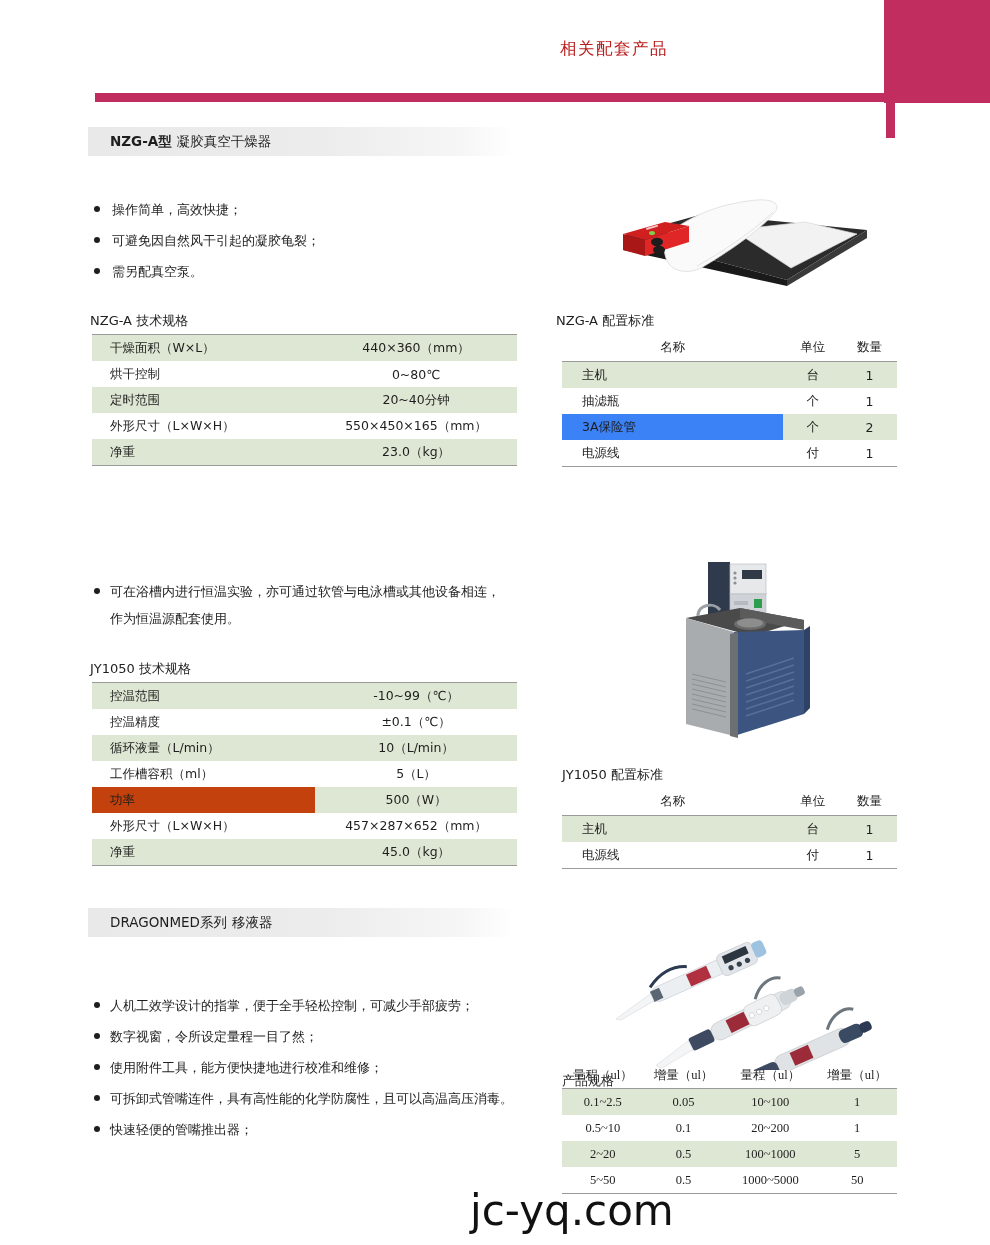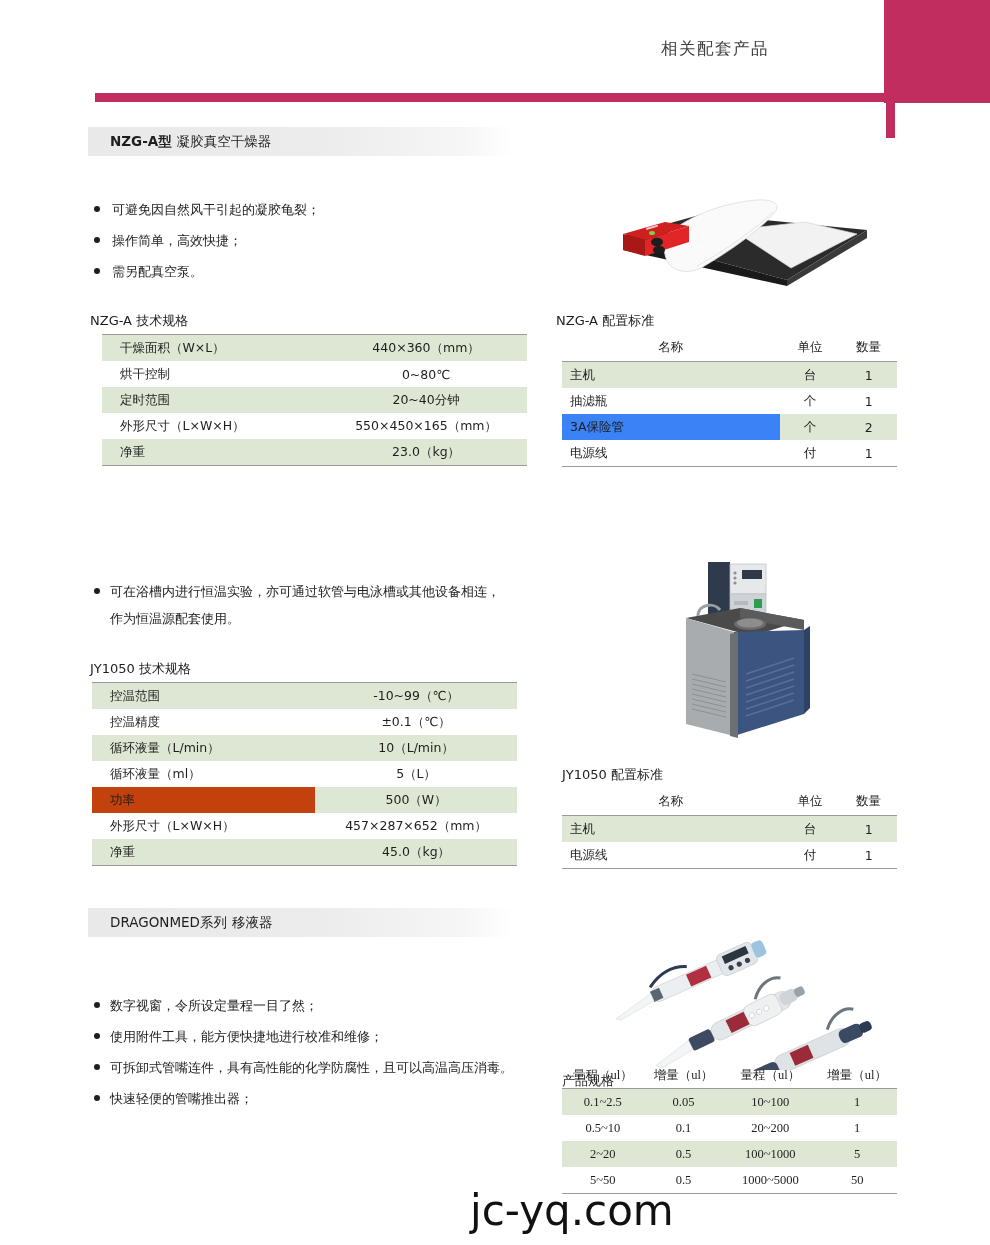--- a/index.html
+++ b/index.html
@@ -23,24 +23,24 @@
     left: 884px;
     width: 106px;
     height: 103px;
     background: var(--accent, #c22d5f);
   }
   .header-title {
     position: absolute;
     top: 38px;
     left: 560px;
     width: 310px;
-    text-align: center;
+    text-align: left;
     font-size: 16.5px;
     letter-spacing: 1.5px;
-    color: #404040;
+    color: #b91c1c;
     font-family: "DejaVu Sans", "Liberation Sans", sans-serif;
   }
   .rule-horizontal {
     position: absolute;
     top: 93px;
     left: 95px;
     width: 800px;
     height: 9px;
     background: #c22d5f;
   }
@@ -128,21 +128,21 @@
   }
   table.data tr.alt td { background: #dee7d3; }
   table.data .topline { border-top: 1px solid #9a9a9a; }
   table.data .botline { border-bottom: 1px solid #9a9a9a; }
 
   
   .spec td.k { padding-left: 18px; text-align: left; width: 215px; }
   .spec td.v { text-align: center; width: 210px; }
 
   
-  .cfg td.name, .cfg th.name { text-align: left; padding-left: 8px; width: 215px; }
+  .cfg td.name, .cfg th.name { text-align: left; padding-left: 20px; width: 215px; }
   .cfg td.unit, .cfg th.unit { text-align: center; width: 62px; }
   .cfg td.qty,  .cfg th.qty  { text-align: center; width: 58px; }
   .cfg th.name { text-align: center; padding-left: 0; }
   .cfg thead th { height: 27px; }
 
   
   .pip th, .pip td { text-align: center; }
   .pip th { height: 28px; }
   .pip td { height: 26px; }
   .pip .c0 { width: 84px; }
@@ -177,25 +177,25 @@
 
   <div class="section-band" style="top:127px;">
     <div class="band-text">
       <span class="band-model">NZG-A型</span><span class="band-sep"></span><span>凝胶真空干燥器</span>
     </div>
   </div>
 
   <div class="bullets" style="top:196px; left:92px; width:440px;">
     <div class="bullet-row">
       <span class="dot"></span>
+      <span class="bullet-text">操作简单，高效快捷；</span>
+    </div>
+    <div class="bullet-row">
+      <span class="dot"></span>
       <span class="bullet-text">可避免因自然风干引起的凝胶龟裂；</span>
-    </div>
-    <div class="bullet-row">
-      <span class="dot"></span>
-      <span class="bullet-text">操作简单，高效快捷；</span>
     </div>
     <div class="bullet-row">
       <span class="dot"></span>
       <span class="bullet-text">需另配真空泵。</span>
     </div>
   </div>
 
   <div class="photo" style="top:168px; left:605px; width:270px; height:120px;">
     <svg width="270" height="120" viewBox="0 0 270 120">
       <g>
@@ -215,21 +215,21 @@
 
         <ellipse cx="52" cy="74" rx="6" ry="4.2" fill="#1d1d1d"></ellipse>
         <ellipse cx="54" cy="82" rx="6" ry="4.2" fill="#1d1d1d"></ellipse>
         <ellipse cx="47" cy="65" rx="3" ry="2" fill="#7ecf4a"></ellipse>
         <rect x="41" y="60" width="12" height="2" fill="#f3c8c8" transform="rotate(-16 41 60)"></rect>
       </g>
     </svg>
   </div>
 
   <div class="tbl-caption" style="top:312px; left:90px;">NZG-A 技术规格</div>
-  <table class="data spec" style="top:334px; left:102px; width:425px;">
+  <table class="data spec" style="top:334px; left:92px; width:425px;">
     <tbody>
       <tr class="alt">
         <td class="k topline" style="background: rgb(222, 231, 211);">干燥面积（W×L）</td>
         <td class="v topline" style="background: rgb(222, 231, 211);">440×360（mm）</td>
       </tr>
       <tr>
         <td class="k">烘干控制</td>
         <td class="v">0~80℃</td>
       </tr>
       <tr class="alt">
@@ -349,21 +349,21 @@
       </tr>
       <tr>
         <td class="k">控温精度</td>
         <td class="v">±0.1（℃）</td>
       </tr>
       <tr class="alt">
         <td class="k" style="background: rgb(222, 231, 211);">循环液量（L/min）</td>
         <td class="v" style="background: rgb(222, 231, 211);">10（L/min）</td>
       </tr>
       <tr>
-        <td class="k">循环液量（ml）</td>
+        <td class="k">工作槽容积（ml）</td>
         <td class="v">5（L）</td>
       </tr>
       <tr class="alt">
         <td class="k" style="background: #c2410c;">功率</td>
         <td class="v" style="background: rgb(222, 231, 211);">500（W）</td>
       </tr>
       <tr>
         <td class="k">外形尺寸（L×W×H）</td>
         <td class="v">457×287×652（mm）</td>
       </tr>
@@ -397,20 +397,24 @@
     </tbody>
   </table>
 
   <div class="section-band" style="top:908px;">
     <div class="band-text">
       <span>DRAGONMED系列</span><span class="band-sep"></span><span>移液器</span>
     </div>
   </div>
 
   <div class="bullets" style="top:992px; left:92px; width:450px;">
+    <div class="bullet-row wide">
+      <span class="dot"></span>
+      <span class="bullet-text">人机工效学设计的指掌，便于全手轻松控制，可减少手部疲劳；</span>
+    </div>
     <div class="bullet-row wide">
       <span class="dot"></span>
       <span class="bullet-text">数字视窗，令所设定量程一目了然；</span>
     </div>
     <div class="bullet-row wide">
       <span class="dot"></span>
       <span class="bullet-text">使用附件工具，能方便快捷地进行校准和维修；</span>
     </div>
     <div class="bullet-row wide">
       <span class="dot"></span>

